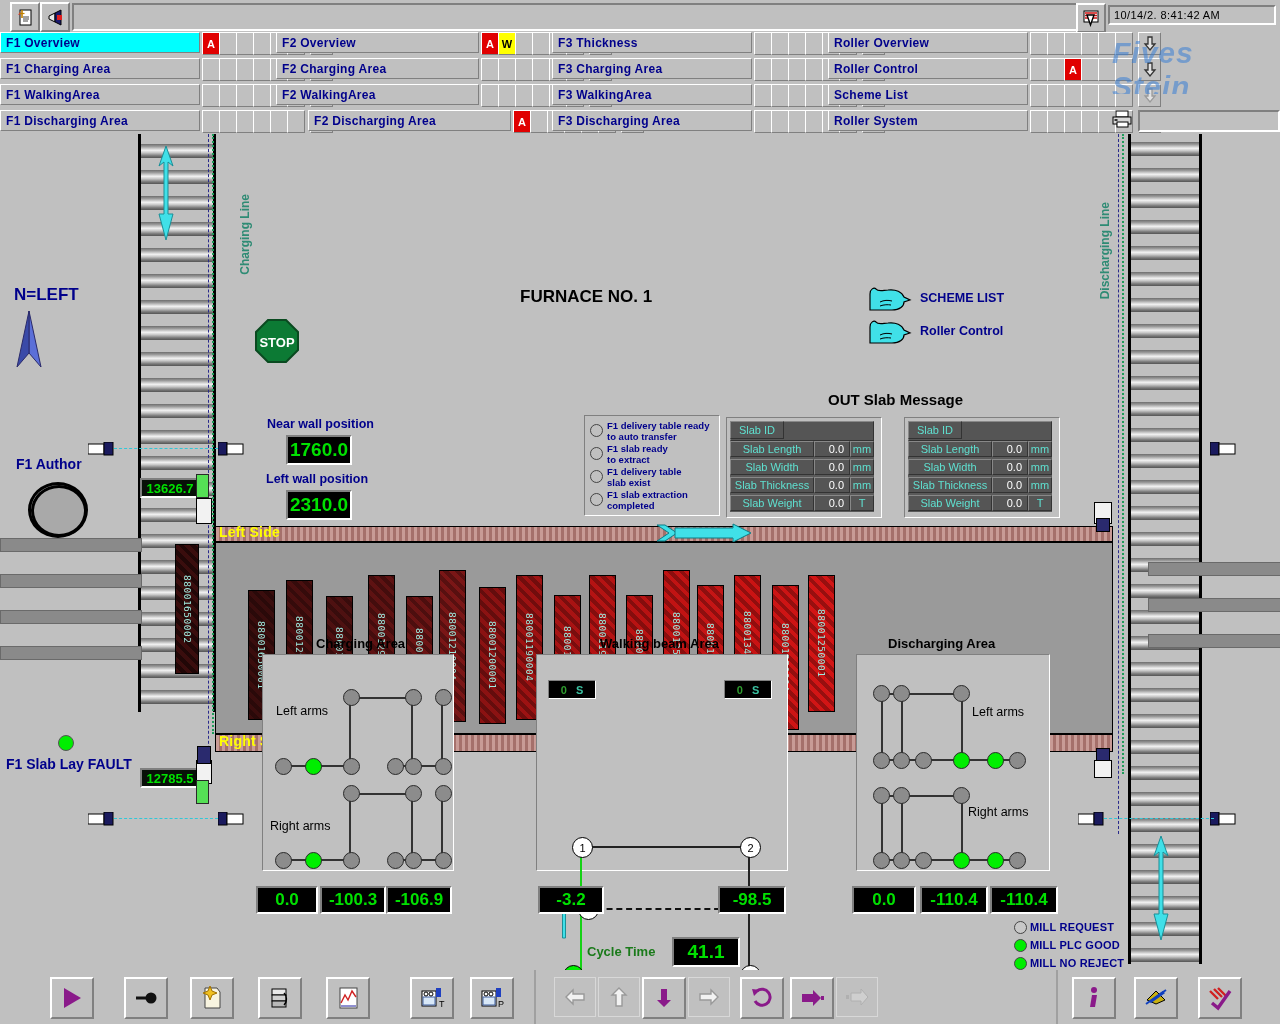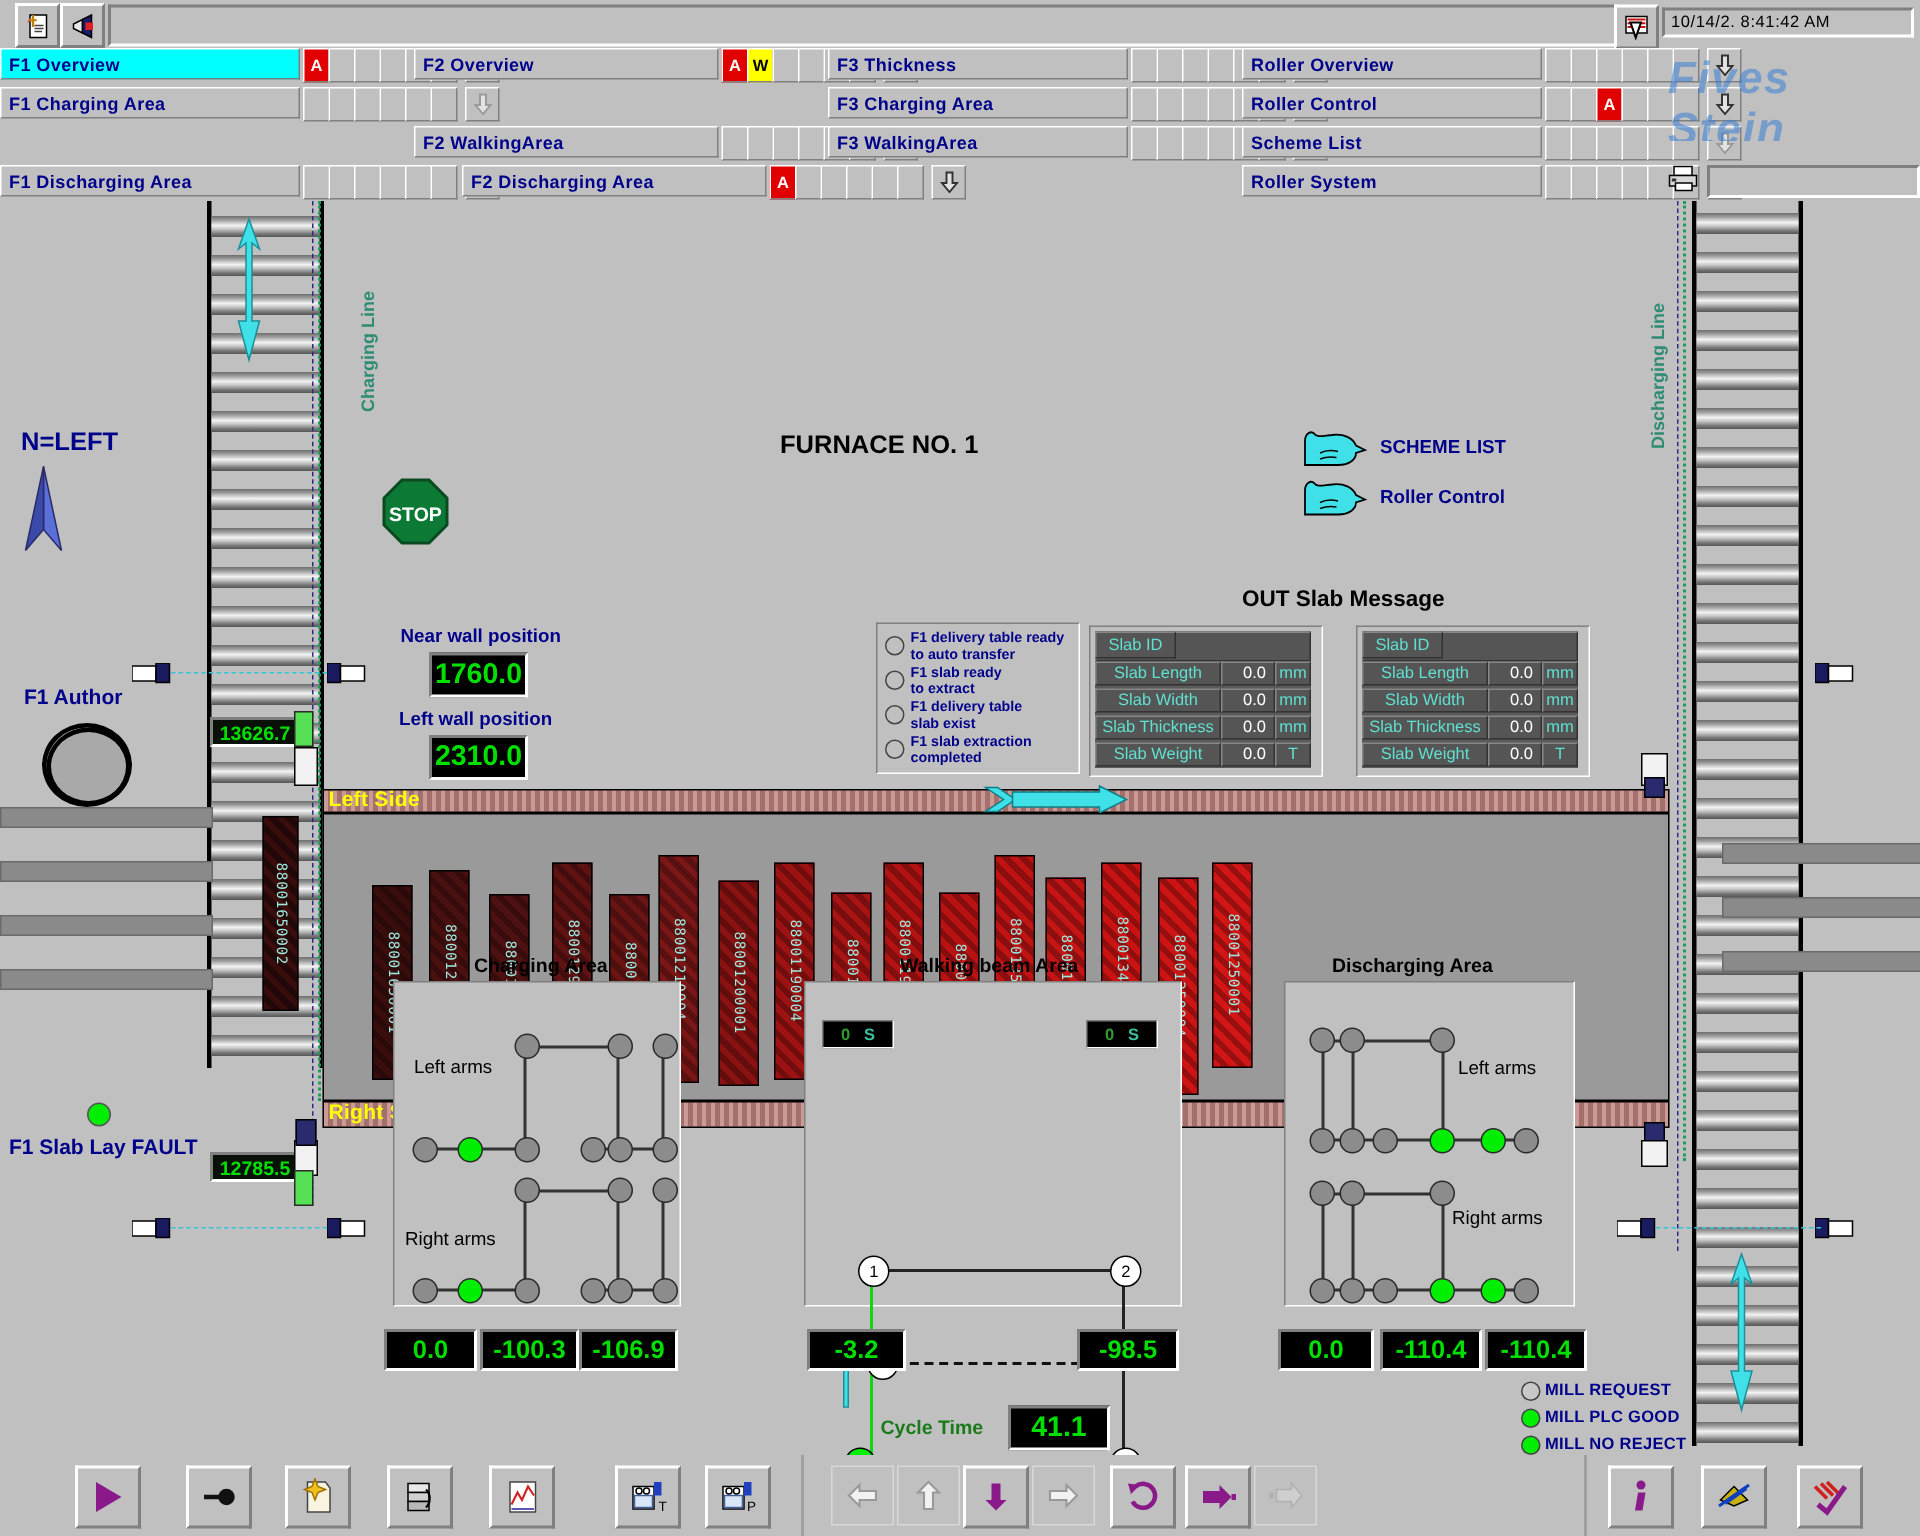--- a/index.html
+++ b/index.html
@@ -223,20 +223,34 @@
           <div class="navcell thin-out" style="left: 236px;"></div>
           <div class="navcell thin-out" style="left: 253px;"></div>
           <div class="navcell thin-out" style="left: 270px;"></div>
           <div class="navcell thin-out" style="left: 287px;"></div>
           <div class="navarrow thin-out" style="left: 310px;">
             <svg width="14" height="15" viewBox="0 0 14 15">
               <path d="M5 1 H9 V8 H12 L7 14 L2 8 H5 Z" fill="#e2e2e2" stroke="#9a9a9a" stroke-width="1.3"></path>
             </svg>
           </div>
         </div>
+        <div class="navrow" style="top: 52px;">
+          <div class="nav-lbl thin-out" style="width: 200px;">F1  WalkingArea</div>
+          <div class="navcell thin-out" style="left: 202px;"></div>
+          <div class="navcell thin-out" style="left: 219px;"></div>
+          <div class="navcell thin-out" style="left: 236px;"></div>
+          <div class="navcell thin-out" style="left: 253px;"></div>
+          <div class="navcell thin-out" style="left: 270px;"></div>
+          <div class="navcell thin-out" style="left: 287px;"></div>
+          <div class="navarrow thin-out" style="left: 310px;">
+            <svg width="14" height="15" viewBox="0 0 14 15">
+              <path d="M5 1 H9 V8 H12 L7 14 L2 8 H5 Z" fill="#e2e2e2" stroke="#9a9a9a" stroke-width="1.3"></path>
+            </svg>
+          </div>
+        </div>
         <div class="navrow" style="top: 78px;">
           <div class="nav-lbl thin-out" style="width: 200px;">F1  Discharging Area</div>
           <div class="navcell thin-out" style="left: 202px;"></div>
           <div class="navcell thin-out" style="left: 219px;"></div>
           <div class="navcell thin-out" style="left: 236px;"></div>
           <div class="navcell thin-out" style="left: 253px;"></div>
           <div class="navcell thin-out" style="left: 270px;"></div>
           <div class="navcell thin-out" style="left: 287px;"></div>
           <div class="navarrow thin-out" style="left: 310px;">
             <svg width="14" height="15" viewBox="0 0 14 15">
@@ -253,20 +267,34 @@
           <div class="navcell thin-out" style="left: 239px;"></div>
           <div class="navcell thin-out" style="left: 256px;"></div>
           <div class="navcell thin-out" style="left: 273px;"></div>
           <div class="navcell thin-out" style="left: 290px;"></div>
           <div class="navarrow thin-out" style="left: 313px;">
             <svg width="14" height="15" viewBox="0 0 14 15">
               <path d="M5 1 H9 V8 H12 L7 14 L2 8 H5 Z" fill="#e2e2e2" stroke="#333" stroke-width="1.3"></path>
             </svg>
           </div>
         </div>
+        <div class="navrow" style="top: 26px;">
+          <div class="nav-lbl thin-out" style="width: 203px;">F2  Charging Area</div>
+          <div class="navcell thin-out" style="left: 205px;"></div>
+          <div class="navcell thin-out" style="left: 222px;"></div>
+          <div class="navcell thin-out" style="left: 239px;"></div>
+          <div class="navcell thin-out" style="left: 256px;"></div>
+          <div class="navcell thin-out" style="left: 273px;"></div>
+          <div class="navcell thin-out" style="left: 290px;"></div>
+          <div class="navarrow thin-out" style="left: 313px;">
+            <svg width="14" height="15" viewBox="0 0 14 15">
+              <path d="M5 1 H9 V8 H12 L7 14 L2 8 H5 Z" fill="#e2e2e2" stroke="#333" stroke-width="1.3"></path>
+            </svg>
+          </div>
+        </div>
         <div class="navrow" style="top: 52px;">
           <div class="nav-lbl thin-out" style="width: 203px;">F2  WalkingArea</div>
           <div class="navcell thin-out" style="left: 205px;"></div>
           <div class="navcell thin-out" style="left: 222px;"></div>
           <div class="navcell thin-out" style="left: 239px;"></div>
           <div class="navcell thin-out" style="left: 256px;"></div>
           <div class="navcell thin-out" style="left: 273px;"></div>
           <div class="navcell thin-out" style="left: 290px;"></div>
           <div class="navarrow thin-out" style="left: 313px;">
             <svg width="14" height="15" viewBox="0 0 14 15">
@@ -313,20 +341,34 @@
           <div class="navcell thin-out" style="left: 270px;"></div>
           <div class="navcell thin-out" style="left: 287px;"></div>
           <div class="navarrow thin-out" style="left: 310px;">
             <svg width="14" height="15" viewBox="0 0 14 15">
               <path d="M5 1 H9 V8 H12 L7 14 L2 8 H5 Z" fill="#e2e2e2" stroke="#333" stroke-width="1.3"></path>
             </svg>
           </div>
         </div>
         <div class="navrow" style="top: 52px;">
           <div class="nav-lbl thin-out" style="width: 200px;">F3  WalkingArea</div>
+          <div class="navcell thin-out" style="left: 202px;"></div>
+          <div class="navcell thin-out" style="left: 219px;"></div>
+          <div class="navcell thin-out" style="left: 236px;"></div>
+          <div class="navcell thin-out" style="left: 253px;"></div>
+          <div class="navcell thin-out" style="left: 270px;"></div>
+          <div class="navcell thin-out" style="left: 287px;"></div>
+          <div class="navarrow thin-out" style="left: 310px;">
+            <svg width="14" height="15" viewBox="0 0 14 15">
+              <path d="M5 1 H9 V8 H12 L7 14 L2 8 H5 Z" fill="#e2e2e2" stroke="#9a9a9a" stroke-width="1.3"></path>
+            </svg>
+          </div>
+        </div>
+        <div class="navrow" style="top: 78px;">
+          <div class="nav-lbl thin-out" style="width: 200px;">F3  Discharging Area</div>
           <div class="navcell thin-out" style="left: 202px;"></div>
           <div class="navcell thin-out" style="left: 219px;"></div>
           <div class="navcell thin-out" style="left: 236px;"></div>
           <div class="navcell thin-out" style="left: 253px;"></div>
           <div class="navcell thin-out" style="left: 270px;"></div>
           <div class="navcell thin-out" style="left: 287px;"></div>
           <div class="navarrow thin-out" style="left: 310px;">
             <svg width="14" height="15" viewBox="0 0 14 15">
               <path d="M5 1 H9 V8 H12 L7 14 L2 8 H5 Z" fill="#e2e2e2" stroke="#9a9a9a" stroke-width="1.3"></path>
             </svg>

